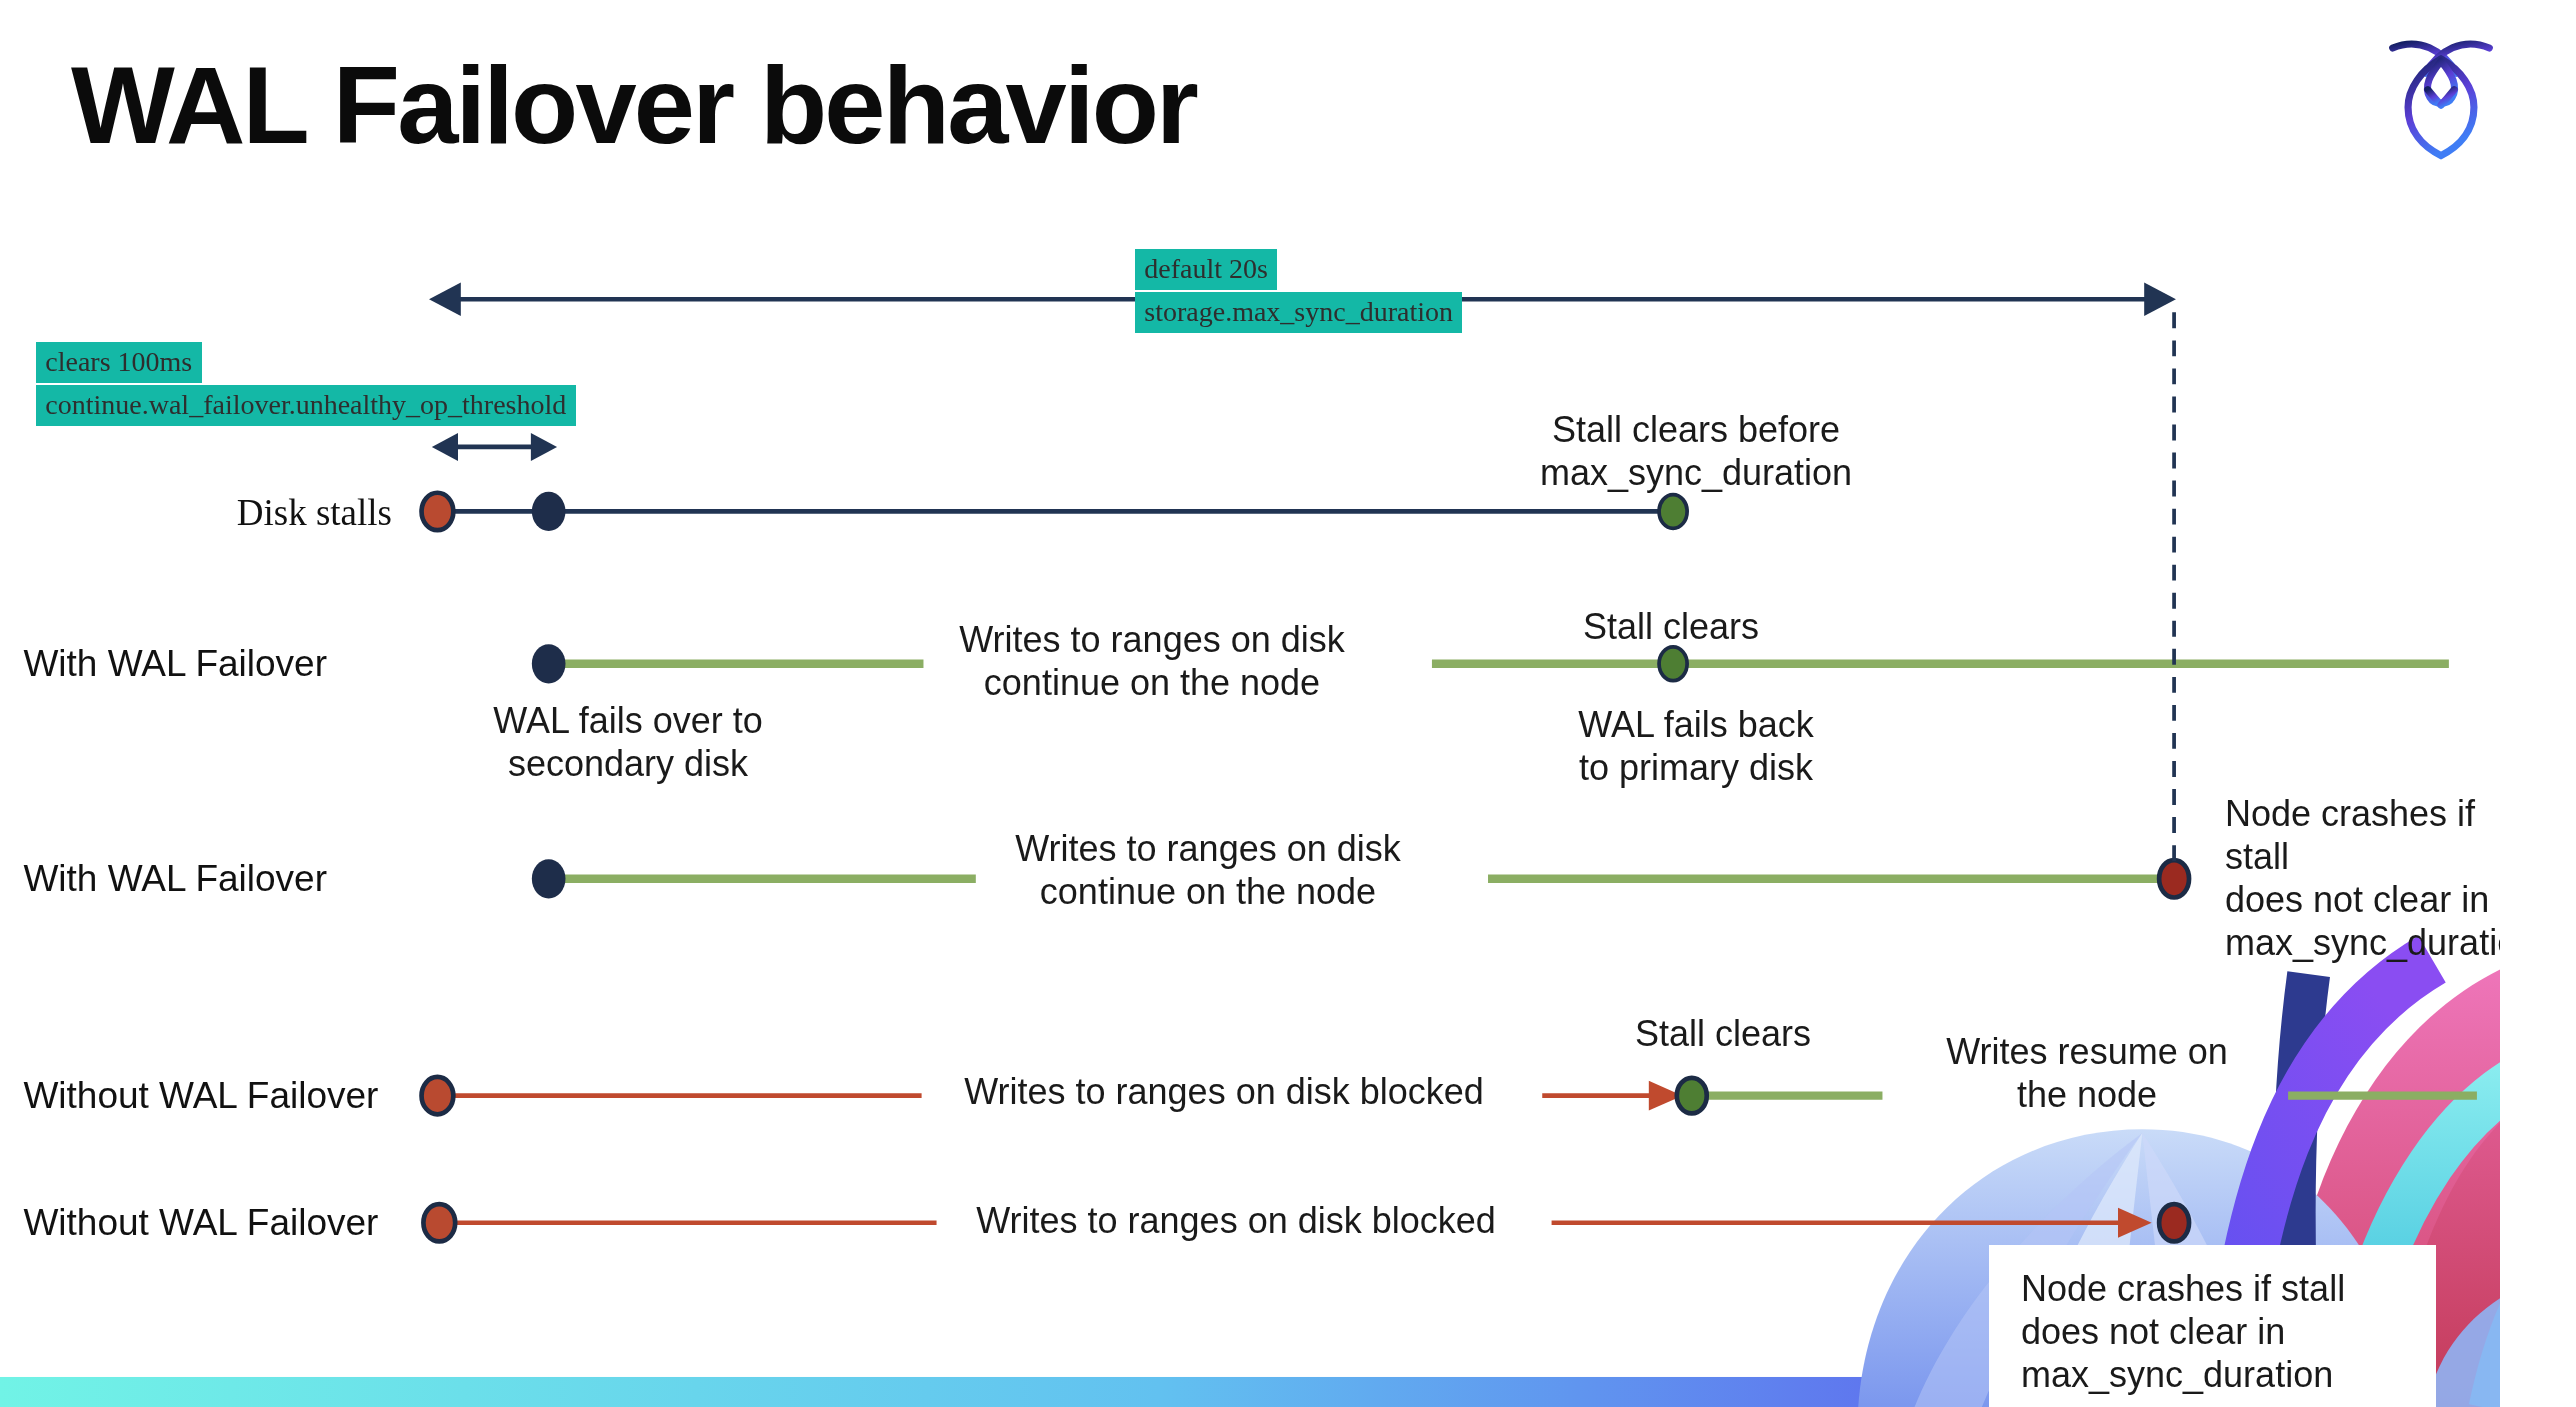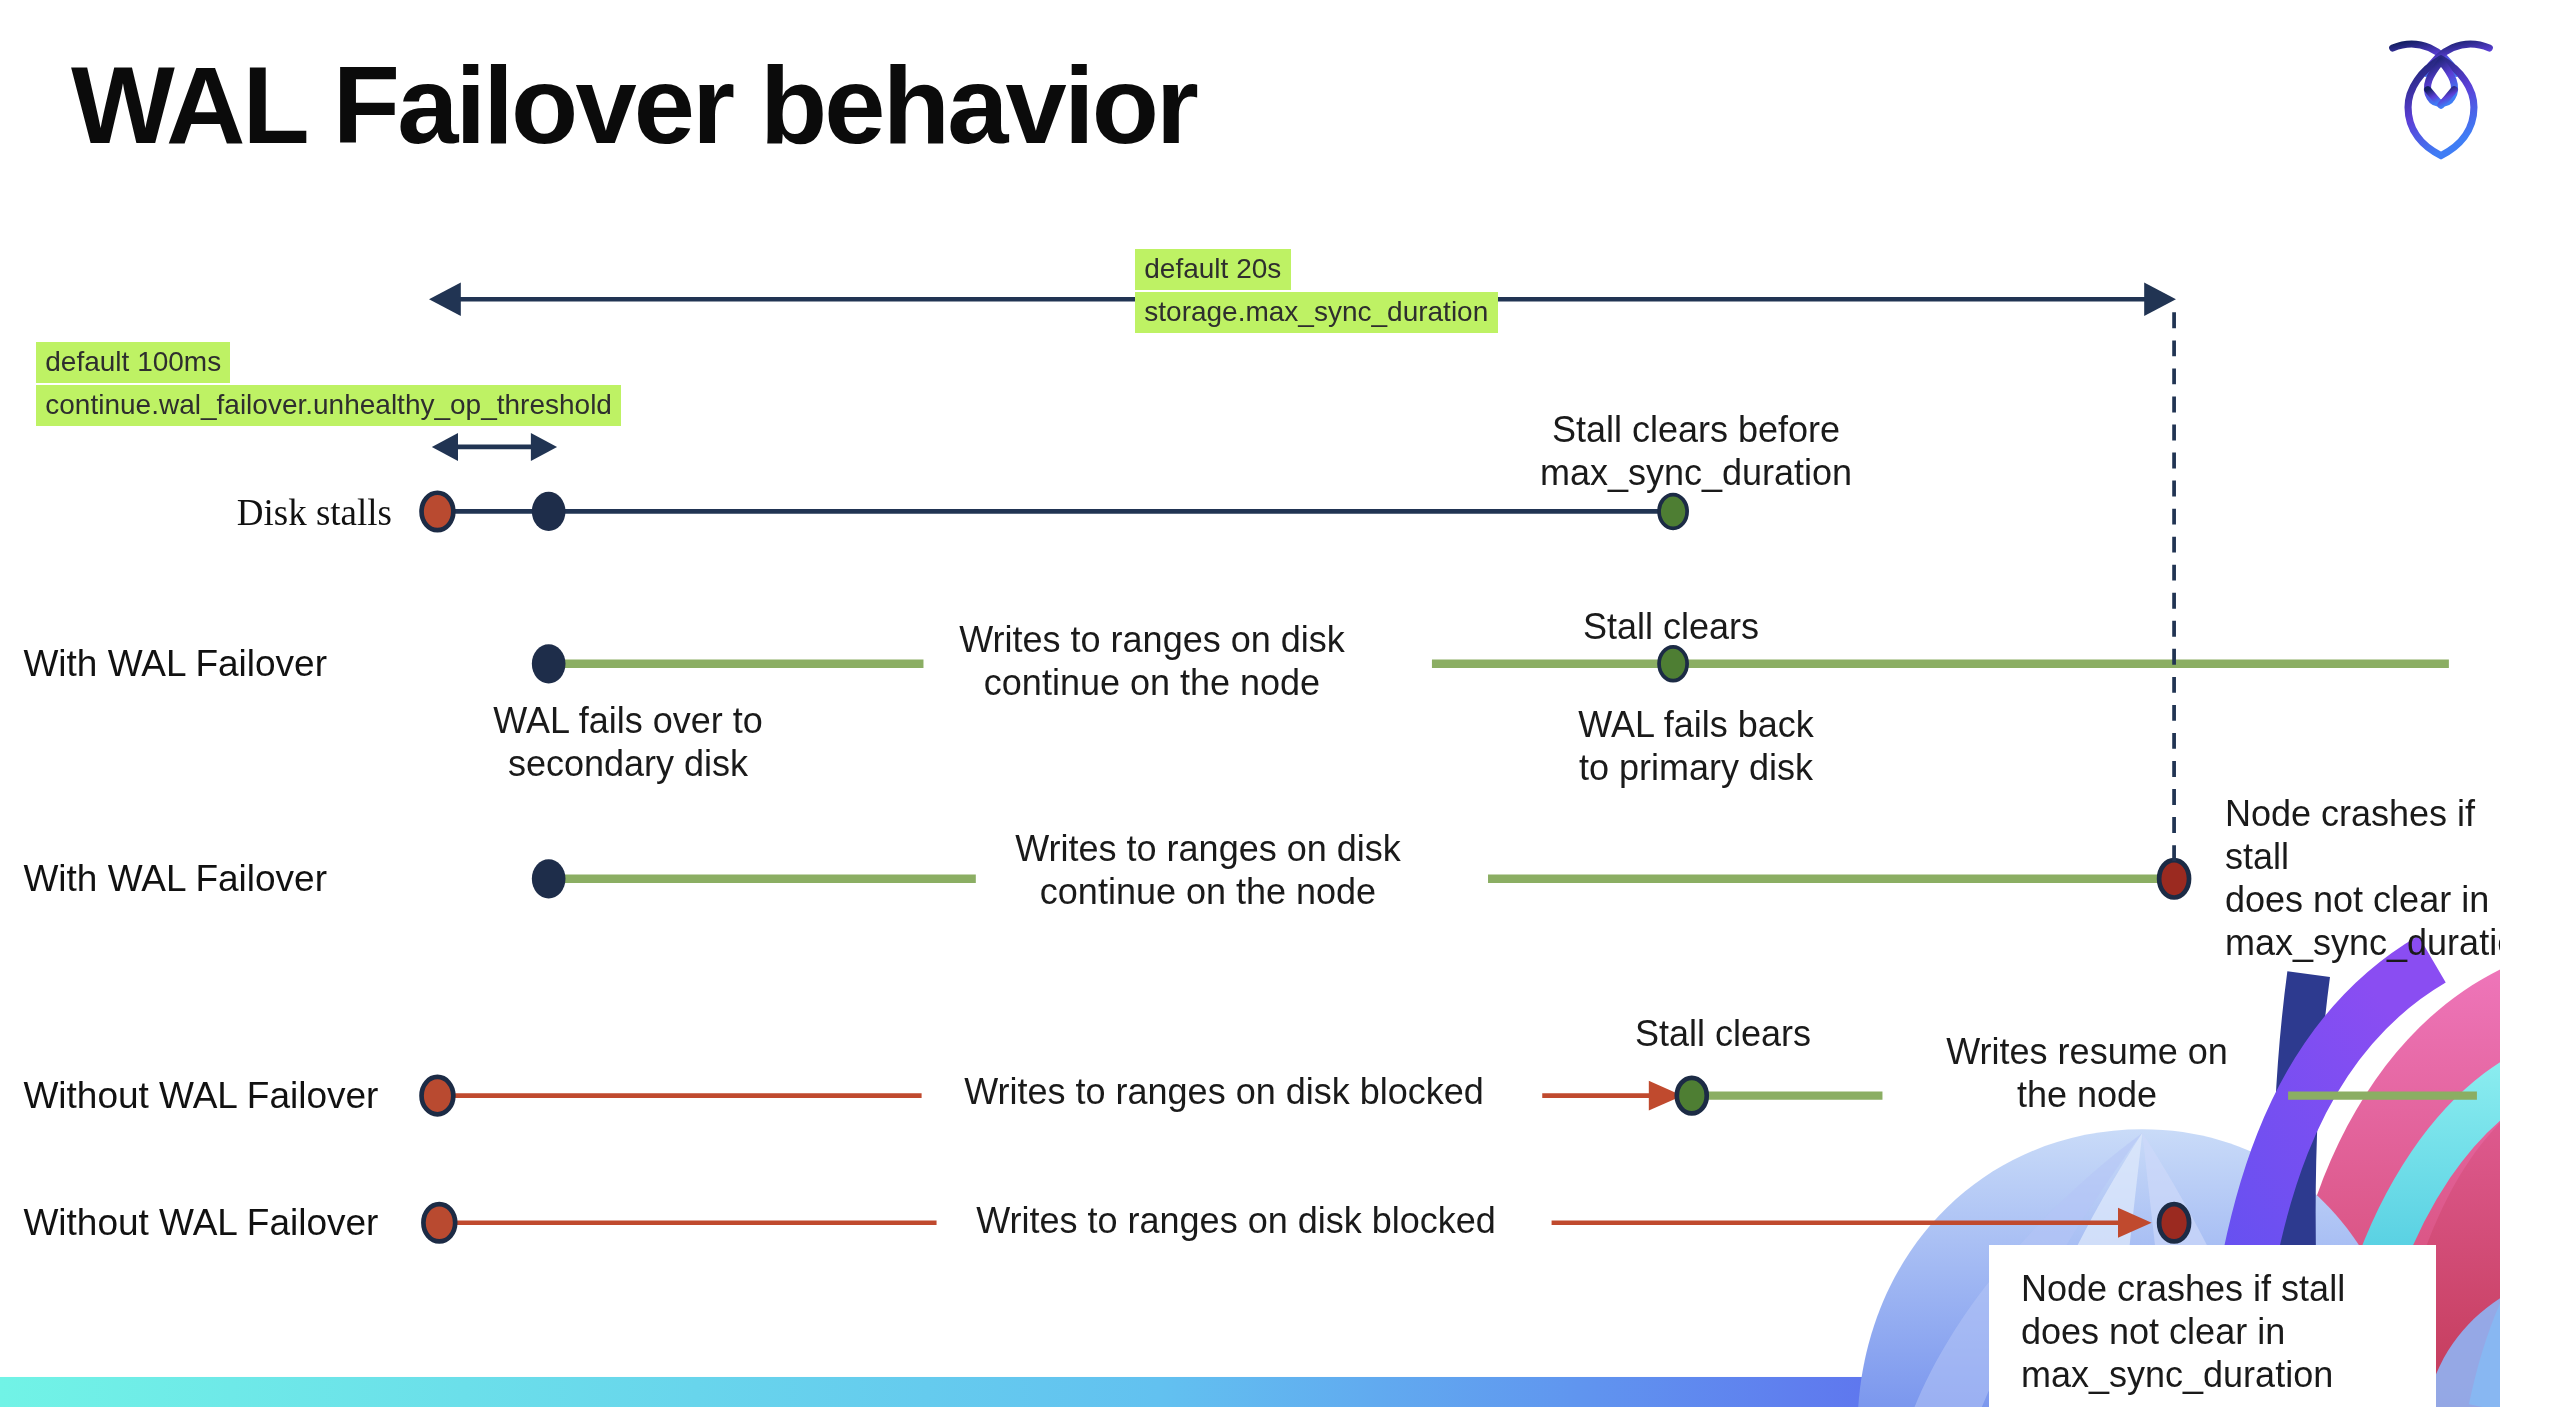--- a/index.html
+++ b/index.html
@@ -7,22 +7,22 @@
     position:relative;width:2500px;height:1408px;background:#ffffff;overflow:hidden;
     font-family:"Liberation Sans",sans-serif;color:#1a1a1a;
   }
   #diagram-svg{position:absolute;left:0;top:0;width:2576px;height:1408px;}
   .title{
     position:absolute;left:71px;top:41px;font-size:110px;font-weight:800;
     letter-spacing:-2.8px;color:#0b0b0b;white-space:nowrap;
   }
   .mono-stack{position:absolute;}
   .mono-label{
-    display:table;font-family:Liberation Sans, sans-serif;font-size:28px;color:#2e2e2e;
-    background:#bef264;padding:3.7px 9.3px 5.6px 9.3px;margin-bottom:1.9px;white-space:pre;
+    display:table;font-family:Liberation Serif, serif;font-size:28px;color:#2e2e2e;
+    background:#14b8a6;padding:3.7px 9.3px 5.6px 9.3px;margin-bottom:1.9px;white-space:pre;
   }
   .row-label{
     position:absolute;font-size:37px;color:#111;line-height:45px;white-space:nowrap;
   }
   .ann{
     position:absolute;font-size:36px;line-height:43px;color:#1a1a1a;white-space:pre-line;
   }
   .center{transform:translateX(-50%);text-align:center;}
   .crash-box{
     position:absolute;left:1989px;top:1245px;width:447px;height:163px;background:#ffffff;
@@ -153,21 +153,21 @@
       <path d="M 50,62 C 45,56 41,52 38,48"></path>
       <path d="M 50,62 C 55,56 59,52 62,48"></path>
     </g>
   </svg>
 
   <div class="mono-stack" style="left:1135px;top:249px;">
     <span class="mono-label">default 20s</span>
     <span class="mono-label">storage.max_sync_duration</span>
   </div>
   <div class="mono-stack" style="left:36px;top:342px;">
-    <span class="mono-label">default 100ms</span>
+    <span class="mono-label">clears 100ms</span>
     <span class="mono-label">continue.wal_failover.unhealthy_op_threshold</span>
   </div>
 
   <div class="row-label" style="left:112px;top:490px;width:280px;text-align:right;font-family:Liberation Serif, serif;">Disk stalls</div>
   <div class="row-label" style="left:23.4px;top:641px;">With WAL Failover</div>
   <div class="row-label" style="left:23.4px;top:856px;">With WAL Failover</div>
   <div class="row-label" style="left:23.4px;top:1073px;">Without WAL Failover</div>
   <div class="row-label" style="left:23.4px;top:1200px;">Without WAL Failover</div>
 
   <div class="ann center" style="left:1696px;top:408px;">Stall clears before

